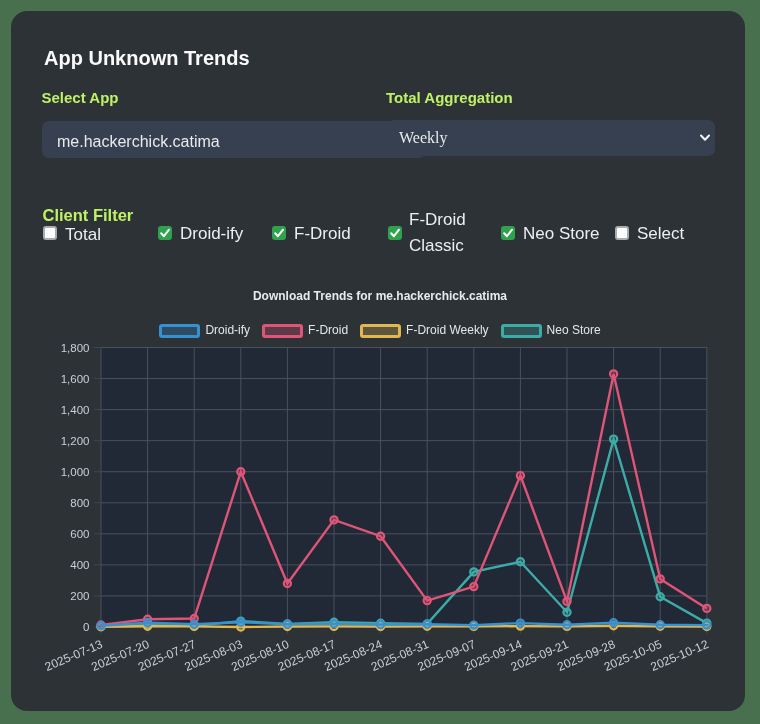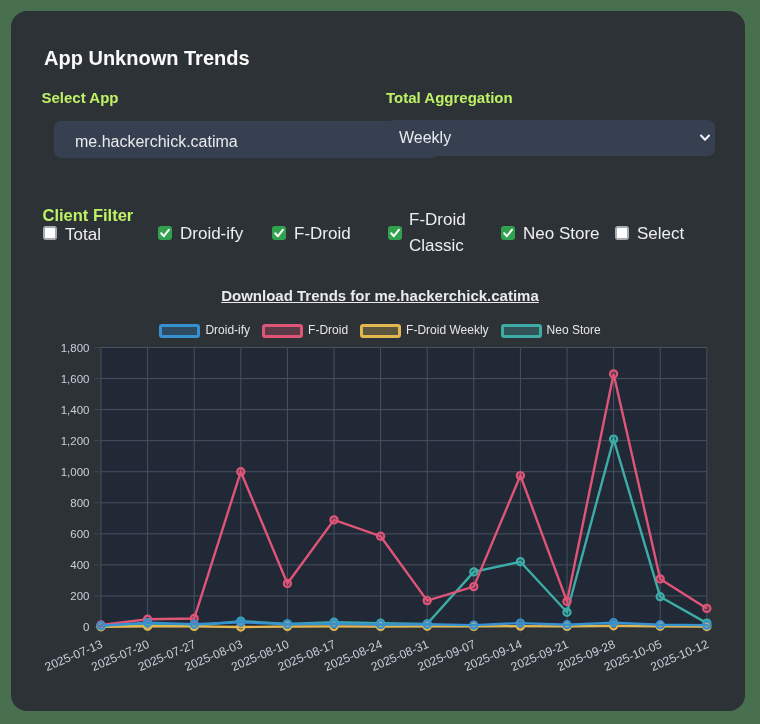--- a/index.html
+++ b/index.html
@@ -2,27 +2,27 @@
 <html><head>
 <meta charset="utf-8">
 <style>
   html,body{margin:0;padding:0;}
   body{width:760px;height:724px;background:#48704f;font-family:"Liberation Sans",sans-serif;position:relative;overflow:hidden;}
   .card{position:absolute;left:11px;top:11px;width:734px;height:700px;background:#2d3237;border-radius:16px;}
   .abs{position:absolute;}
   .t1{left:44px;top:47.5px;font-size:20px;font-weight:bold;color:#fafafa;line-height:20px;}
   .lab{font-size:15px;font-weight:bold;color:#bef264;line-height:15px;}
   .field{background:#374050;border-radius:7px;color:#e8eaec;font-size:16px;}
-  .input{left:42px;top:121px;width:384px;height:37px;line-height:42px;padding-left:21px;box-sizing:border-box;margin-left:12px;}
-  .select{left:387px;top:120px;width:328px;height:36px;line-height:36px;padding-left:12px;box-sizing:border-box;}
+  .input{left:42px;top:121px;width:384px;height:37px;line-height:42px;padding-left:15px;box-sizing:border-box;}
+  .select{left:387px;top:120px;width:328px;height:36px;line-height:36px;padding-left:12px;box-sizing:border-box;font-family:Liberation Serif, serif;}
   .cbl{font-size:17px;color:#eceef0;line-height:17px;}
   .cb{width:14px;height:14px;border-radius:3px;}
   .cb.on{background:#30a24e;}
   .cb.off{background:#ffffff;border:2px solid #a8adb3;box-sizing:border-box;}
-  .ctitle{left:0;top:289.8px;width:760px;text-align:center;font-size:15px;font-weight:bold;color:#e9eaec;line-height:12px;text-decoration:underline;}
+  .ctitle{left:0;top:289.8px;width:760px;text-align:center;font-size:12px;font-weight:bold;color:#e9eaec;line-height:12px;}
   .legend{left:0;top:323px;width:760px;display:flex;justify-content:center;align-items:center;}
   .legend .item{display:flex;align-items:center;margin:0 6px;}
   .legend .box{width:35px;height:8px;border-width:3px;border-style:solid;border-radius:3px;margin-right:5px;}
   .legend span{font-size:12px;color:#e6e6e6;line-height:15px;}
 </style>
 </head>
 <body>
 <div class="card"></div>
 <div class="abs t1">App Unknown Trends</div>
 <div class="abs lab" style="left:41.5px;top:90px;">Select App</div>

